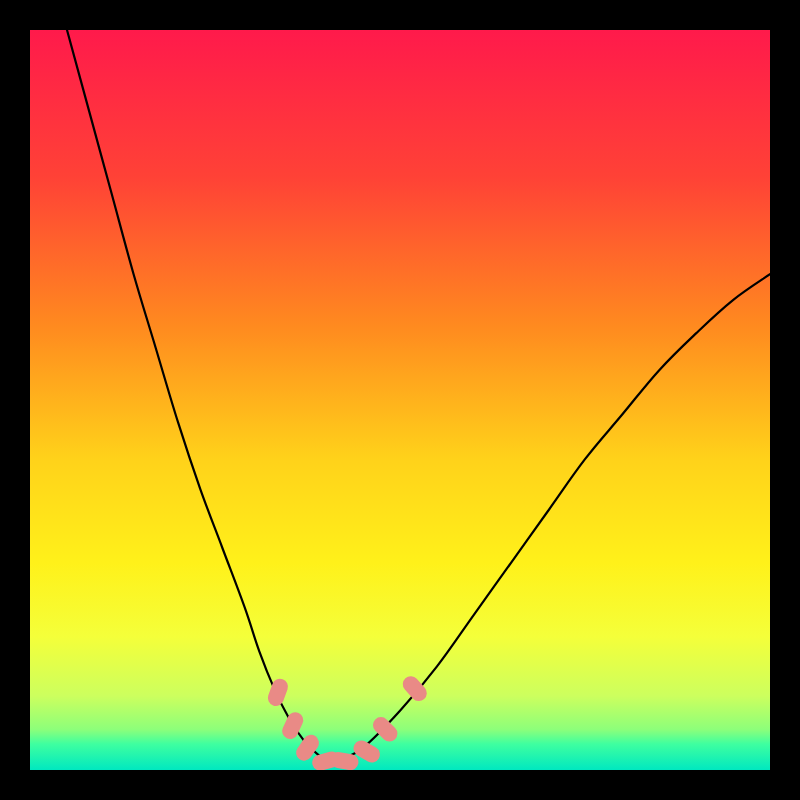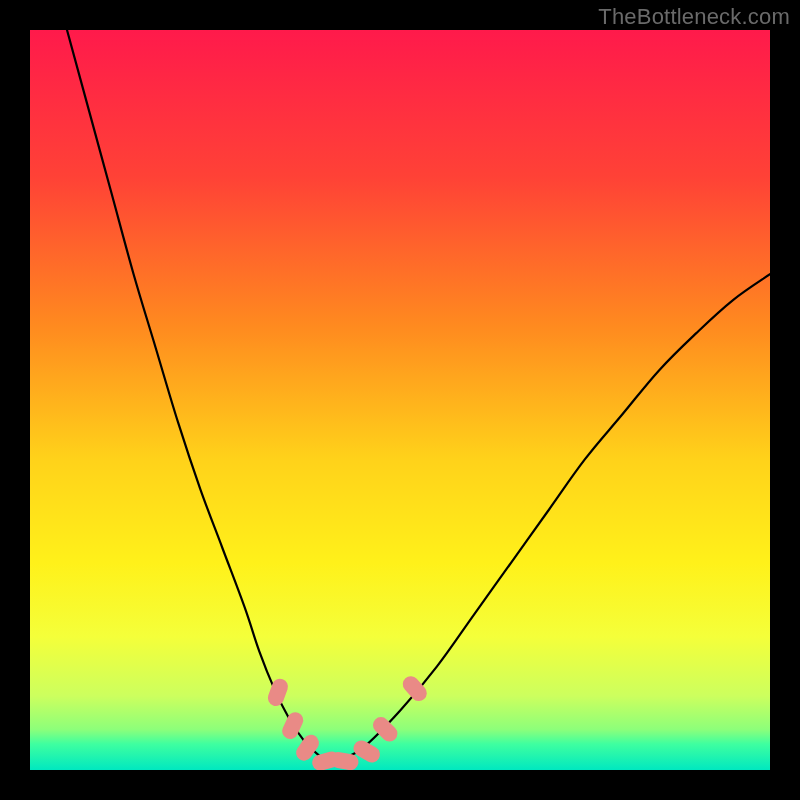--- a/index.html
+++ b/index.html
@@ -32,21 +32,20 @@
     top: 30px;
     width: 740px;
     height: 740px;
   }
   svg { display: block; }
 </style>
 </head>
 <body>
 
 <div class="frame">
-  <div class="watermark">TheBottleneck.com</div>
   <div class="plot">
     <svg id="svg" width="740" height="740" viewBox="0 0 740 740">
         <defs>
           <linearGradient id="bg" x1="0" y1="0" x2="0" y2="1">
             <stop offset="0%" stop-color="#ff1a4b"></stop>
             <stop offset="20%" stop-color="#ff4236"></stop>
             <stop offset="40%" stop-color="#ff8a1f"></stop>
             <stop offset="57.99999999999999%" stop-color="#ffd21a"></stop>
             <stop offset="72%" stop-color="#fff11a"></stop>
             <stop offset="82%" stop-color="#f4ff3a"></stop>

